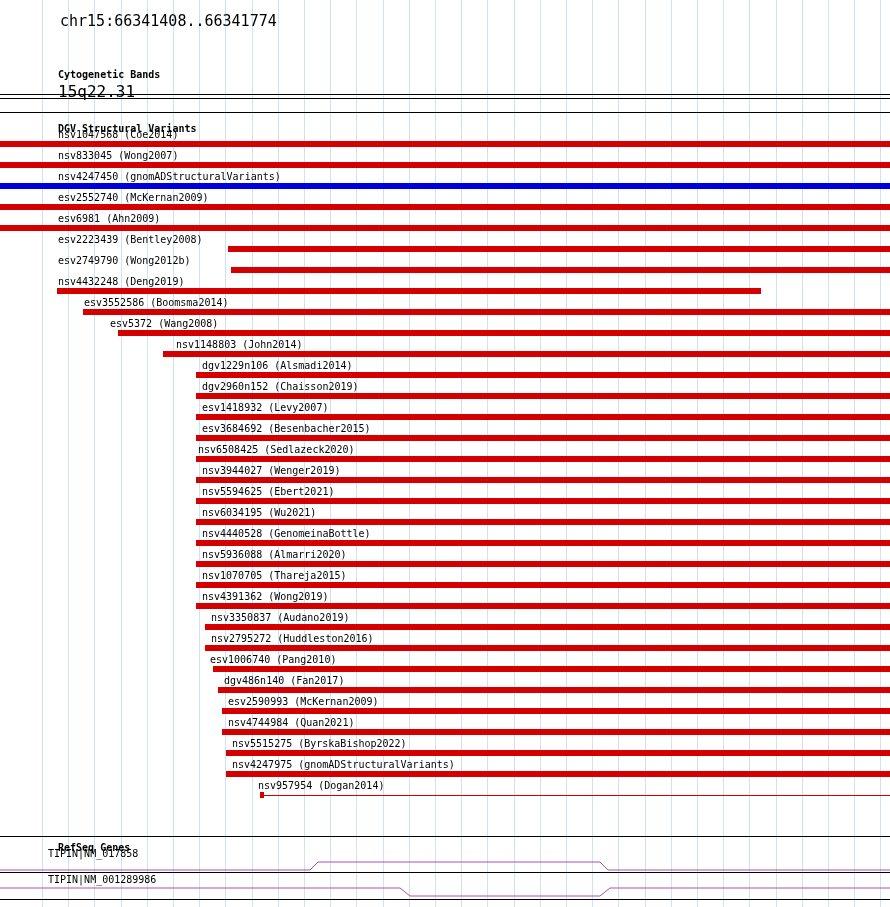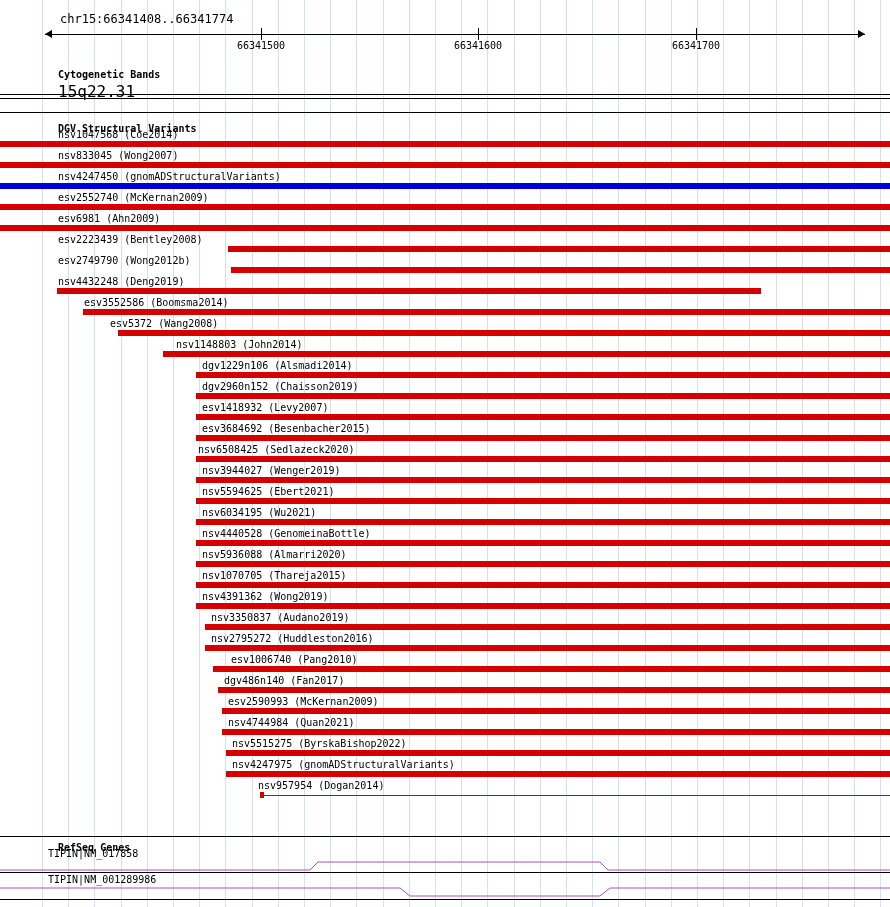--- a/index.html
+++ b/index.html
@@ -33,21 +33,21 @@
     position: absolute;
     top: 0;
     width: 1px;
     height: 907px;
     background: #cde3f5;
   }
   
   .loc-label {
     position: absolute;
     left: 60px; top: 12px;
-    font-size: 12px;
+    font-size: 15px;
     white-space: nowrap;
   }
   .ruler {
     position: absolute;
     left: 45px; top: 28px;
     width: 820px; height: 14px;
   }
   .ruler-line {
     position: absolute;
     left: 0; top: 6px;
@@ -164,33 +164,20 @@
       <div class="gridline" style="left: 749px;"></div>
       <div class="gridline" style="left: 776px;"></div>
       <div class="gridline" style="left: 802px;"></div>
       <div class="gridline" style="left: 828px;"></div>
       <div class="gridline" style="left: 854px;"></div>
       <div class="gridline" style="left: 880px;"></div>
     </div>
 
   <div class="loc-label">chr15:66341408..66341774</div>
 
-  <div class="ruler">
-    <div class="ruler-line"></div>
-    <div class="ruler-arrow-l"></div>
-    <div class="ruler-arrow-r"></div>
-    <div id="ruler-ticks">
-        <div class="tick" style="left: 216px;"></div>
-        <div class="tick-label" style="left: 216px;">66341500</div>
-        <div class="tick" style="left: 433px;"></div>
-        <div class="tick-label" style="left: 433px;">66341600</div>
-        <div class="tick" style="left: 651px;"></div>
-        <div class="tick-label" style="left: 651px;">66341700</div>
-      </div>
-  </div>
 
   <div class="section-title" style="top:69px">Cytogenetic Bands</div>
   <div class="band-label" style="top:82px">15q22.31</div>
   <div class="hr" style="top:94px"></div>
   <div class="hr" style="top:98px"></div>
   <div class="hr" style="top:112px"></div>
 
   <div class="section-title" style="top:123px">DGV Structural Variants</div>
   <div id="variant-track-container">
       <div class="track-label" style="left: 58px; top: 129px;">nsv1047568 (Coe2014)</div>
@@ -236,21 +223,21 @@
       <div class="track-label" style="left: 202px; top: 549px;">nsv5936088 (Almarri2020)</div>
       <div class="track-bar" style="left: 196px; width: 694px; top: 561px;"></div>
       <div class="track-label" style="left: 202px; top: 570px;">nsv1070705 (Thareja2015)</div>
       <div class="track-bar" style="left: 196px; width: 694px; top: 582px;"></div>
       <div class="track-label" style="left: 202px; top: 591px;">nsv4391362 (Wong2019)</div>
       <div class="track-bar" style="left: 196px; width: 694px; top: 603px;"></div>
       <div class="track-label" style="left: 211px; top: 612px;">nsv3350837 (Audano2019)</div>
       <div class="track-bar" style="left: 205px; width: 685px; top: 624px;"></div>
       <div class="track-label" style="left: 211px; top: 633px;">nsv2795272 (Huddleston2016)</div>
       <div class="track-bar" style="left: 205px; width: 685px; top: 645px;"></div>
-      <div class="track-label" style="left: 231px; top: 654px; text-align: center;">esv1006740 (Pang2010)</div>
+      <div class="track-label" style="left: 210px; top: 654px; text-align: center;">esv1006740 (Pang2010)</div>
       <div class="track-bar" style="left: 213px; width: 677px; top: 666px;"></div>
       <div class="track-label" style="left: 224px; top: 675px;">dgv486n140 (Fan2017)</div>
       <div class="track-bar" style="left: 218px; width: 672px; top: 687px;"></div>
       <div class="track-label" style="left: 228px; top: 696px;">esv2590993 (McKernan2009)</div>
       <div class="track-bar" style="left: 222px; width: 668px; top: 708px;"></div>
       <div class="track-label" style="left: 228px; top: 717px;">nsv4744984 (Quan2021)</div>
       <div class="track-bar" style="left: 222px; width: 668px; top: 729px;"></div>
       <div class="track-label" style="left: 232px; top: 738px;">nsv5515275 (ByrskaBishop2022)</div>
       <div class="track-bar" style="left: 226px; width: 664px; top: 750px;"></div>
       <div class="track-label" style="left: 232px; top: 759px;">nsv4247975 (gnomADStructuralVariants)</div>

